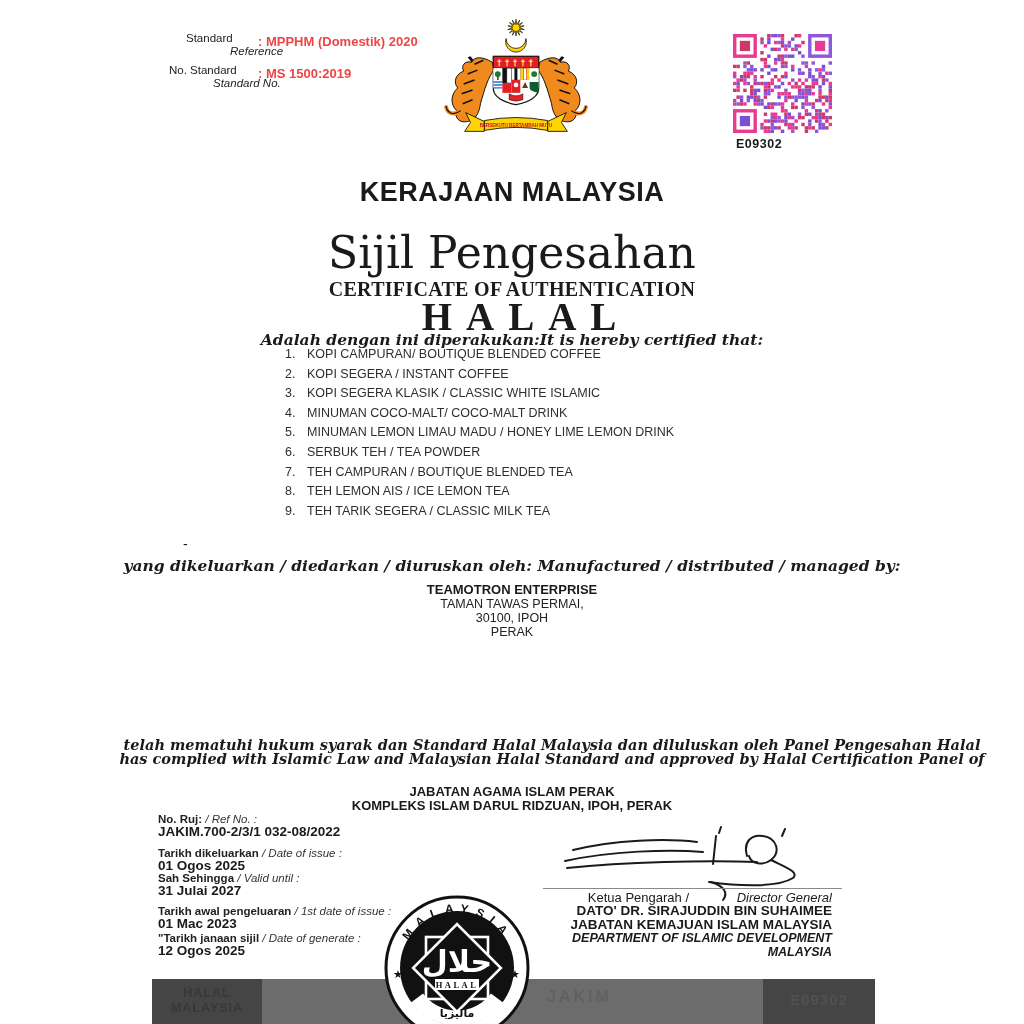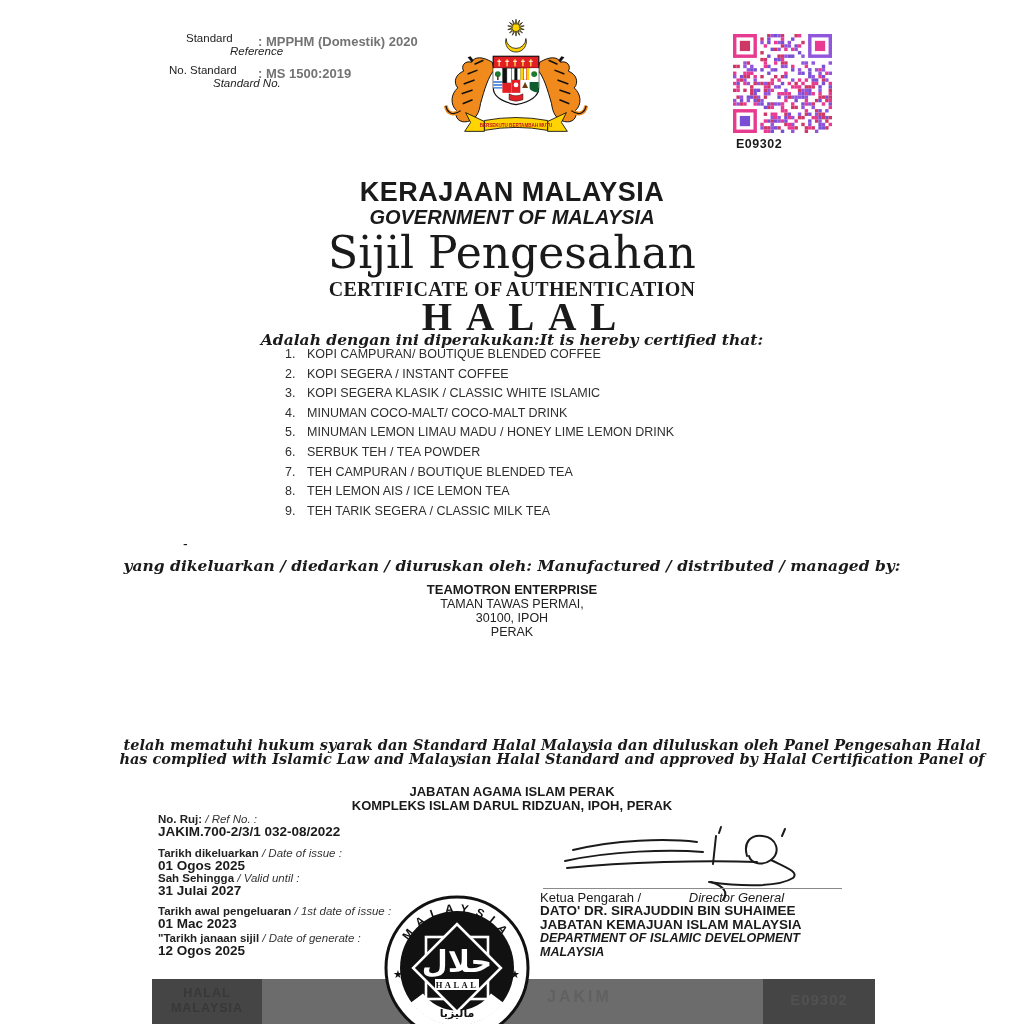--- a/index.html
+++ b/index.html
@@ -6,21 +6,21 @@
   #page{position:relative;width:1024px;height:1024px;background:#fff;overflow:hidden;
         font-family:"Liberation Sans",sans-serif;color:#1a1a1a;}
   .abs{position:absolute;}
   .ctr{left:0;width:1024px;text-align:center;margin-top:16px;}
   .serif{font-family:"Liberation Serif",serif;}
   .script{font-family:"DejaVu Serif",serif;font-style:italic;}
   .i{font-style:italic;margin-left:44px;}
 
   
   .meta-label{font-size:11.5px;line-height:13px;color:#222;}
-  .meta-value{font-size:13px;font-weight:bold;color:#737373;}
+  .meta-value{font-size:13px;font-weight:bold;color:#ef4444;}
   #meta1l{left:186px;top:32px;} #meta1v{left:258px;top:34px;}
   #meta2l{left:169px;top:64px;} #meta2v{left:258px;top:66px;}
 
   
   #emblem{left:437px;top:18px;}
   #qr{left:733px;top:34px;width:99px;height:99px;}
   #qrlabel{left:736px;top:137px;font-size:12.5px;font-weight:bold;letter-spacing:.5px;}
 
   
   #t1{top:161px;font-size:27px;font-weight:bold;letter-spacing:.5px;}
@@ -50,21 +50,21 @@
   .d-row{left:158px;}
   .d-label{font-size:11.5px;line-height:12px;color:#222;}
   .d-label .ms{font-weight:bold;}
   .d-label .en{font-style:italic;color:#333;}
   .d-value{font-size:13.5px;font-weight:bold;line-height:14px;}
   #d0{top:813px;} #d1{top:847px;} #d2{top:872px;} #d3{top:905px;} #d4{top:932px;}
 
   
   #sig-svg{left:545px;top:818px;}
   #sig-line{left:543px;top:888px;width:299px;border-top:1px solid #8a8a8a;height:0;}
-  .sig-text{left:540px;width:304px;text-align:left;}
+  .sig-text{left:528px;width:304px;text-align:right;}
   #sg1{top:890px;font-size:13px;}
   #sg2{top:903px;font-size:13.5px;font-weight:bold;}
   #sg3{top:917px;font-size:13.5px;font-weight:bold;}
   #sg4{top:931px;font-size:12.5px;font-weight:bold;font-style:italic;}
 
   
   .bar{top:979px;height:45px;}
   #bar-left{left:152px;width:110px;background:#454545;text-align:center;}
   #bar-left div{font-size:12.5px;font-weight:bold;line-height:14px;color:#383838;letter-spacing:1px;margin-top:1px;}
   #bar-left div:first-child{margin-top:7px;}
@@ -467,21 +467,20 @@
         <rect x="6.896551724137931" y="6.896551724137931" width="10.344827586206897" height="10.344827586206897" fill="#cf3766"></rect>
         <rect x="77.58620689655172" y="1.7241379310344827" width="20.689655172413794" height="20.689655172413794" fill="none" stroke="#9256dd" stroke-width="3.4482758620689653"></rect>
         <rect x="82.75862068965517" y="6.896551724137931" width="10.344827586206897" height="10.344827586206897" fill="#e73a90"></rect>
         <rect x="1.7241379310344827" y="77.58620689655172" width="20.689655172413794" height="20.689655172413794" fill="none" stroke="#e73a90" stroke-width="3.4482758620689653"></rect>
         <rect x="6.896551724137931" y="82.75862068965517" width="10.344827586206897" height="10.344827586206897" fill="#7b4fd4"></rect>
       </g>
   </svg>
   <div class="abs" id="qrlabel">E09302</div>
 
   <div class="abs ctr" id="t1">KERAJAAN MALAYSIA</div>
-  <div class="abs ctr" id="t2">GOVERNMENT OF MALAYSIA</div>
   <div class="abs ctr" id="t3">Sijil Pengesahan</div>
   <div class="abs ctr serif" id="t4">CERTIFICATE OF AUTHENTICATION</div>
   <div class="abs ctr serif" id="t5">HALAL</div>
   <div class="abs ctr script" id="t6">Adalah dengan ini diperakukan:It is hereby certified that:</div>
 
   <div class="abs" id="plist">
     <div class="p-item">
       <span class="p-num">1.</span>
       <span class="p-name">KOPI CAMPURAN/ BOUTIQUE BLENDED COFFEE</span>
     </div>

